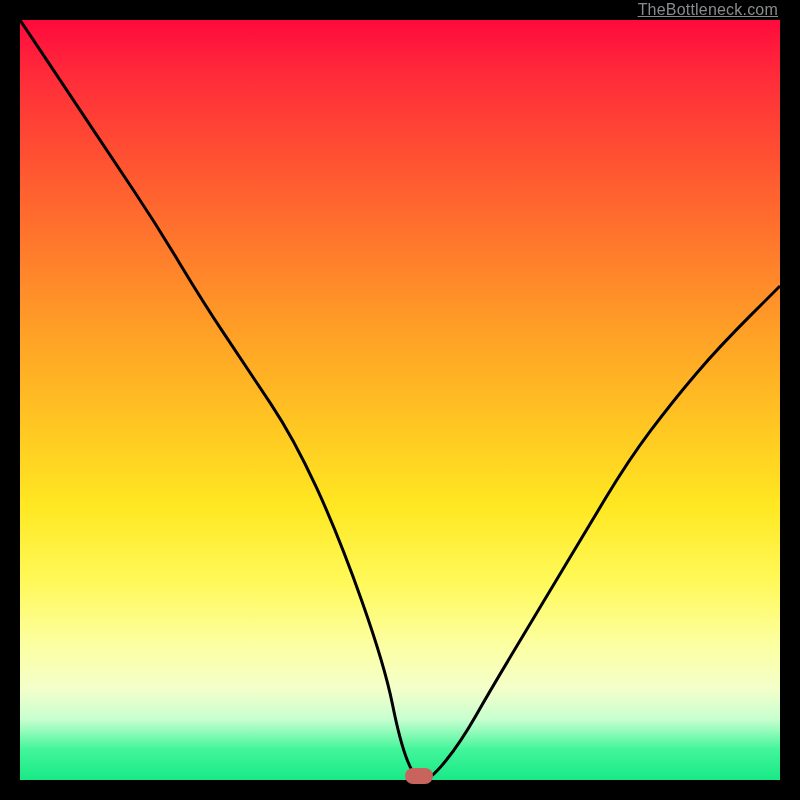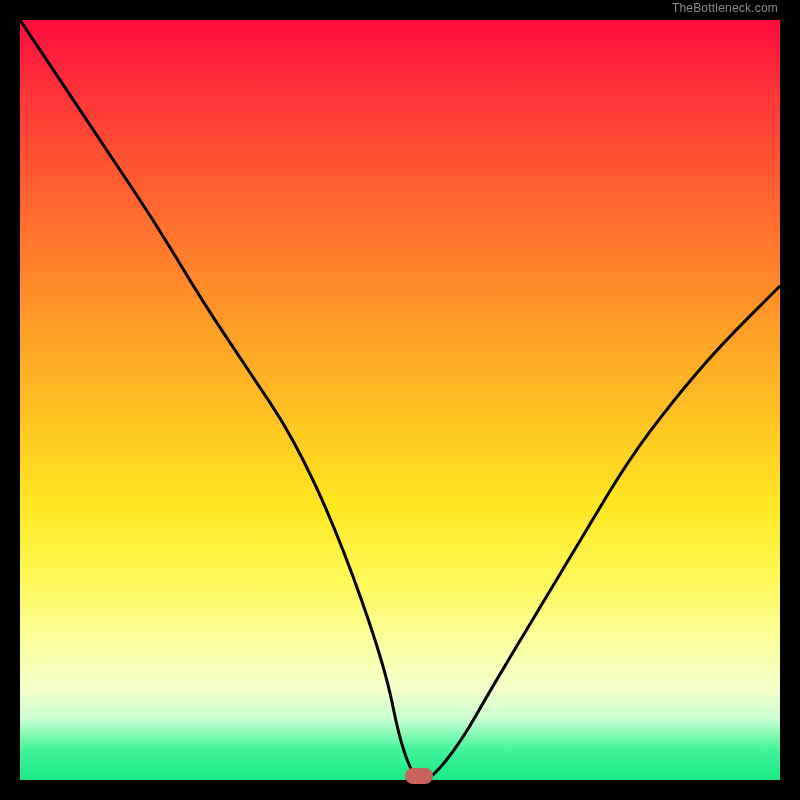--- a/index.html
+++ b/index.html
@@ -45,23 +45,24 @@
       #c8ffd0 92%,
       #42f59a 96%,
       #18e986 100%
     );
   }
   .watermark {
     position: absolute;
     top: 1px;
     right: 22px;
     color: #888b8e;
-    font-size: 12px;
+    font-size: 16px;
     font-weight: 500;
     letter-spacing: 0.2px;
+    text-decoration: underline;
   }
   .marker {
     position: absolute;
     width: 28px;
     height: 16px;
     background: #c9635d;
     border-radius: 8px;
     transform: translate(-50%, -50%);
   }
   svg.curve {

